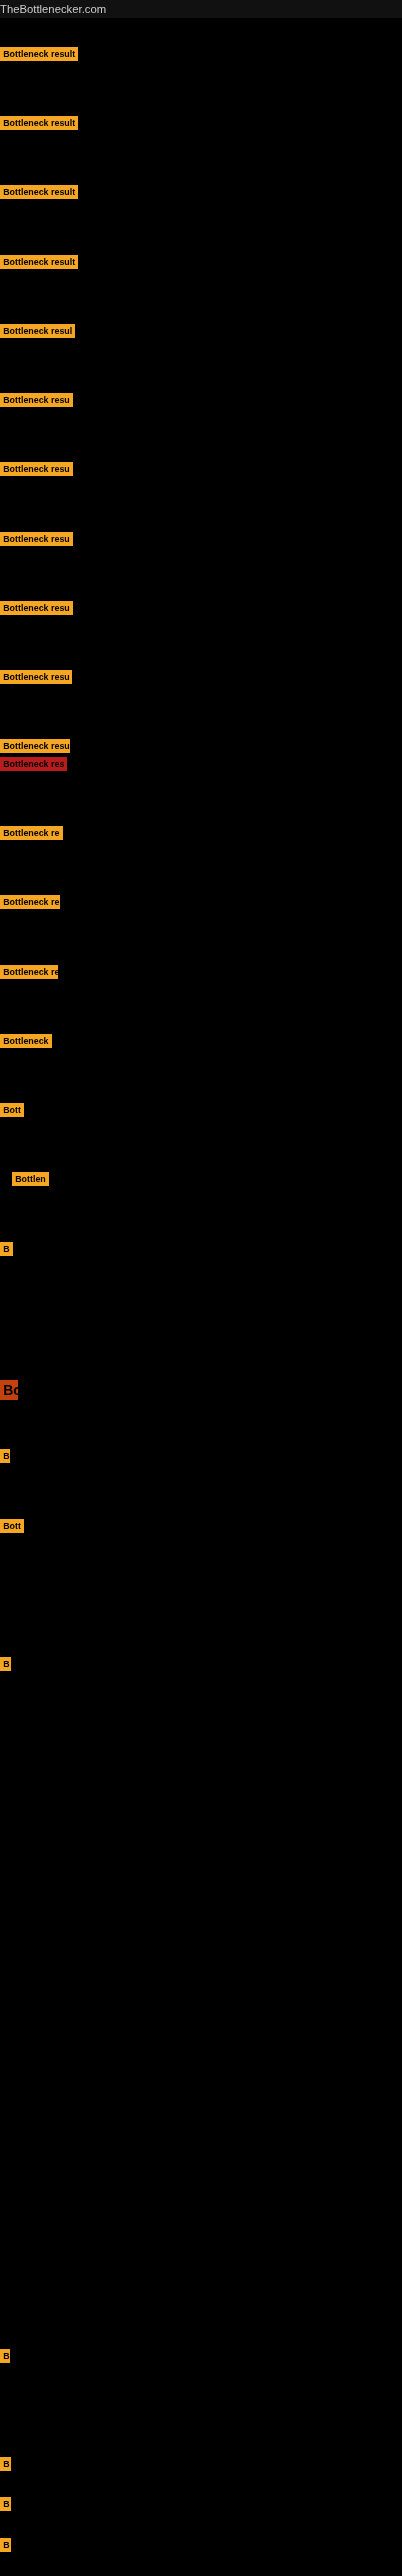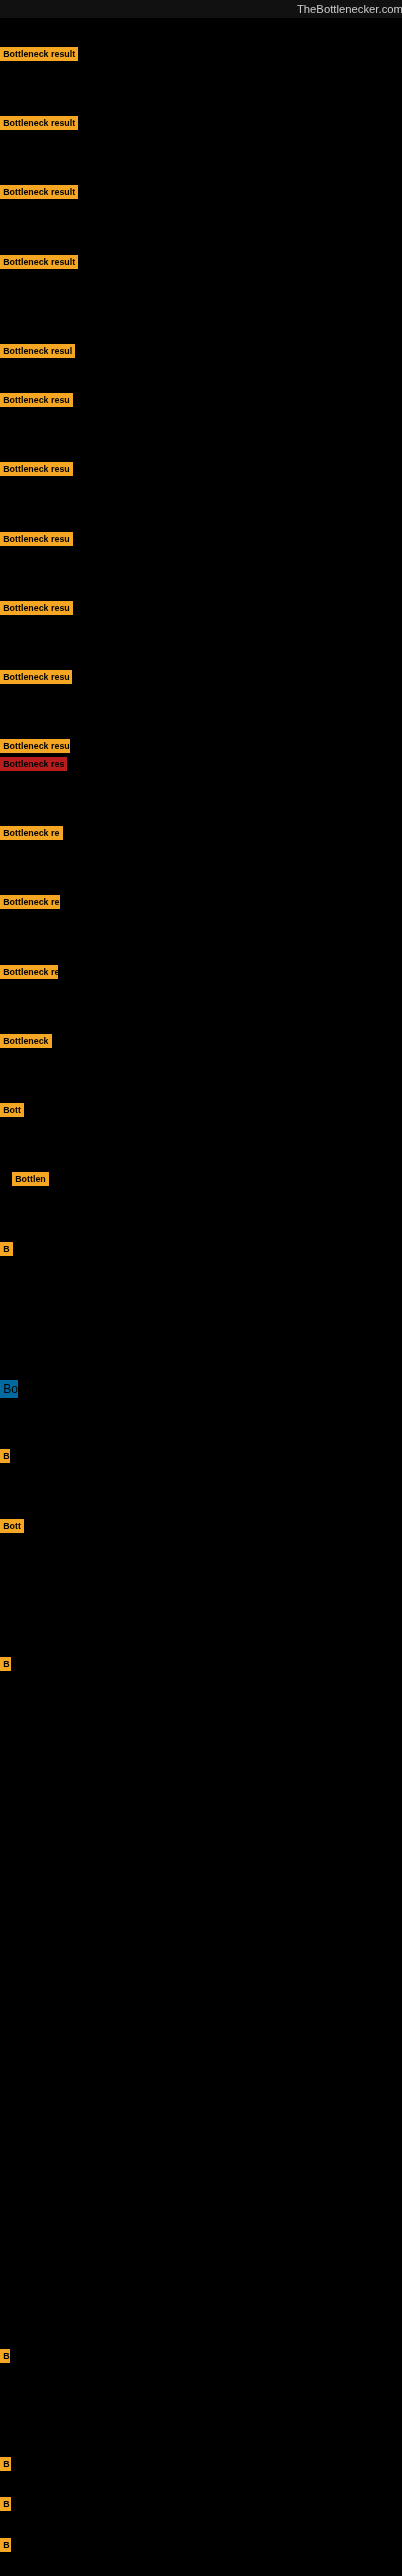--- a/index.html
+++ b/index.html
@@ -10,57 +10,57 @@
 
     body {
       width: 403px;
       min-height: 2576px;
       background-color: #000000;
       font-family: Arial, sans-serif;
       position: relative;
     }
 
     .site-title {
-      text-align: right;
+      text-align: left;
       color: #cccccc;
       font-size: 11.3px;
       padding: 3.2px 0;
       background: #111;
     }
 
     .results-container {
       padding: 3.2px 0;
     }
   </style>
 </head>
 <body>
 
 <div class="site-title">TheBottlenecker.com</div>
 
 <div class="results-container" style="position:relative; width:403px; height:2560px;">
 <div style="position: absolute; top: 29px; left: 0px;"><span style="background-color: rgb(245, 166, 35); color: rgb(0, 0, 0); font-size: 8.9px; font-weight: bold; padding: 1.6px 3.2px; display: inline-block; max-width: 93px; overflow: hidden; white-space: nowrap;">Bottleneck result</span></div>
     <div style="position: absolute; top: 98px; left: 0px;"><span style="background-color: rgb(245, 166, 35); color: rgb(0, 0, 0); font-size: 8.9px; font-weight: bold; padding: 1.6px 3.2px; display: inline-block; max-width: 90px; overflow: hidden; white-space: nowrap;">Bottleneck result</span></div>
     <div style="position: absolute; top: 167px; left: 0px;"><span style="background-color: rgb(245, 166, 35); color: rgb(0, 0, 0); font-size: 8.9px; font-weight: bold; padding: 1.6px 3.2px; display: inline-block; max-width: 89px; overflow: hidden; white-space: nowrap;">Bottleneck result</span></div>
     <div style="position: absolute; top: 237px; left: 0px;"><span style="background-color: rgb(245, 166, 35); color: rgb(0, 0, 0); font-size: 8.9px; font-weight: bold; padding: 1.6px 3.2px; display: inline-block; max-width: 87px; overflow: hidden; white-space: nowrap;">Bottleneck result</span></div>
-    <div style="position: absolute; top: 306px; left: 0px; margin-top: 20px;"><span style="background-color: rgb(245, 166, 35); color: rgb(0, 0, 0); font-size: 8.9px; font-weight: bold; padding: 1.6px 3.2px; display: inline-block; max-width: 85px; overflow: hidden; white-space: nowrap;">Bottleneck resul</span></div>
+    <div style="position: absolute; top: 306px; left: 0px;"><span style="background-color: rgb(245, 166, 35); color: rgb(0, 0, 0); font-size: 8.9px; font-weight: bold; padding: 1.6px 3.2px; display: inline-block; max-width: 85px; overflow: hidden; white-space: nowrap;">Bottleneck resul</span></div>
     <div style="position: absolute; top: 375px; left: 0px;"><span style="background-color: rgb(245, 166, 35); color: rgb(0, 0, 0); font-size: 8.9px; font-weight: bold; padding: 1.6px 3.2px; display: inline-block; max-width: 82px; overflow: hidden; white-space: nowrap;">Bottleneck resu</span></div>
     <div style="position: absolute; top: 444px; left: 0px;"><span style="background-color: rgb(245, 166, 35); color: rgb(0, 0, 0); font-size: 8.9px; font-weight: bold; padding: 1.6px 3.2px; display: inline-block; max-width: 80px; overflow: hidden; white-space: nowrap;">Bottleneck resu</span></div>
     <div style="position: absolute; top: 514px; left: 0px;"><span style="background-color: rgb(245, 166, 35); color: rgb(0, 0, 0); font-size: 8.9px; font-weight: bold; padding: 1.6px 3.2px; display: inline-block; max-width: 77px; overflow: hidden; white-space: nowrap;">Bottleneck resu</span></div>
     <div style="position: absolute; top: 583px; left: 0px;"><span style="background-color: rgb(245, 166, 35); color: rgb(0, 0, 0); font-size: 8.9px; font-weight: bold; padding: 1.6px 3.2px; display: inline-block; max-width: 75px; overflow: hidden; white-space: nowrap;">Bottleneck resu</span></div>
     <div style="position: absolute; top: 652px; left: 0px;"><span style="background-color: rgb(245, 166, 35); color: rgb(0, 0, 0); font-size: 8.9px; font-weight: bold; padding: 1.6px 3.2px; display: inline-block; max-width: 72px; overflow: hidden; white-space: nowrap;">Bottleneck resu</span></div>
     <div style="position: absolute; top: 721px; left: 0px;"><span style="background-color: rgb(245, 166, 35); color: rgb(0, 0, 0); font-size: 8.9px; font-weight: bold; padding: 1.6px 3.2px; display: inline-block; max-width: 70px; overflow: hidden; white-space: nowrap;">Bottleneck resu</span></div>
     <div style="position: absolute; top: 739px; left: 0px;"><span style="background-color: #b91c1c; color: rgb(0, 0, 0); font-size: 8.9px; font-weight: bold; padding: 1.6px 3.2px; display: inline-block; max-width: 67px; overflow: hidden; white-space: nowrap;">Bottleneck res</span></div>
     <div style="position: absolute; top: 808px; left: 0px;"><span style="background-color: rgb(245, 166, 35); color: rgb(0, 0, 0); font-size: 8.9px; font-weight: bold; padding: 1.6px 3.2px; display: inline-block; max-width: 63px; overflow: hidden; white-space: nowrap;">Bottleneck re</span></div>
     <div style="position: absolute; top: 877px; left: 0px;"><span style="background-color: rgb(245, 166, 35); color: rgb(0, 0, 0); font-size: 8.9px; font-weight: bold; padding: 1.6px 3.2px; display: inline-block; max-width: 60px; overflow: hidden; white-space: nowrap;">Bottleneck re</span></div>
     <div style="position: absolute; top: 947px; left: 0px;"><span style="background-color: rgb(245, 166, 35); color: rgb(0, 0, 0); font-size: 8.9px; font-weight: bold; padding: 1.6px 3.2px; display: inline-block; max-width: 58px; overflow: hidden; white-space: nowrap;">Bottleneck re</span></div>
     <div style="position: absolute; top: 1016px; left: 0px;"><span style="background-color: rgb(245, 166, 35); color: rgb(0, 0, 0); font-size: 8.9px; font-weight: bold; padding: 1.6px 3.2px; display: inline-block; max-width: 52px; overflow: hidden; white-space: nowrap;">Bottleneck</span></div>
     <div style="position: absolute; top: 1085px; left: 0px;"><span style="background-color: rgb(245, 166, 35); color: rgb(0, 0, 0); font-size: 8.9px; font-weight: bold; padding: 1.6px 3.2px; display: inline-block; max-width: 32px; overflow: hidden; white-space: nowrap;">Bott</span></div>
     <div style="position: absolute; top: 1154px; left: 12px;"><span style="background-color: rgb(245, 166, 35); color: rgb(0, 0, 0); font-size: 8.9px; font-weight: bold; padding: 1.6px 3.2px; display: inline-block; max-width: 44px; overflow: hidden; white-space: nowrap;">Bottlen</span></div>
     <div style="position: absolute; top: 1224px; left: 0px;"><span style="background-color: rgb(245, 166, 35); color: rgb(0, 0, 0); font-size: 8.9px; font-weight: bold; padding: 1.6px 3.2px; display: inline-block; max-width: 14.5px; overflow: hidden; white-space: nowrap;">B</span></div>
-    <div style="position: absolute; top: 1362px; left: 0px;"><span style="background-color: #0369a1; color: rgb(0, 0, 0); font-size: 12px; font-weight: normal; padding: 1.6px 3.2px; display: inline-block; max-width: 17.7px; overflow: hidden; white-space: nowrap;">Bo</span></div>
+    <div style="position: absolute; top: 1362px; left: 0px;"><span style="background-color: #c2410c; color: rgb(0, 0, 0); font-size: 14px; font-weight: bold; padding: 1.6px 3.2px; display: inline-block; max-width: 17.7px; overflow: hidden; white-space: nowrap;">Bo</span></div>
     <div style="position: absolute; top: 1431px; left: 0px;"><span style="background-color: rgb(245, 166, 35); color: rgb(0, 0, 0); font-size: 8.9px; font-weight: bold; padding: 1.6px 3.2px; display: inline-block; max-width: 9.7px; overflow: hidden; white-space: nowrap;">B</span></div>
     <div style="position: absolute; top: 1501px; left: 0px;"><span style="background-color: rgb(245, 166, 35); color: rgb(0, 0, 0); font-size: 8.9px; font-weight: bold; padding: 1.6px 3.2px; display: inline-block; max-width: 28px; overflow: hidden; white-space: nowrap;">Bott</span></div>
     <div style="position: absolute; top: 1639px; left: 0px;"><span style="background-color: rgb(245, 166, 35); color: rgb(0, 0, 0); font-size: 8.9px; font-weight: bold; padding: 1.6px 3.2px; display: inline-block; max-width: 11.3px; overflow: hidden; white-space: nowrap;">B</span></div>
     <div style="position: absolute; top: 2331px; left: 0px;"><span style="background-color: rgb(245, 166, 35); color: rgb(0, 0, 0); font-size: 8.9px; font-weight: bold; padding: 1.6px 3.2px; display: inline-block; max-width: 9.7px; overflow: hidden; white-space: nowrap;">B</span></div>
     <div style="position: absolute; top: 2439px; left: 0px;"><span style="background-color: rgb(245, 166, 35); color: rgb(0, 0, 0); font-size: 8.9px; font-weight: bold; padding: 1.6px 3.2px; display: inline-block; max-width: 11.3px; overflow: hidden; white-space: nowrap;">B</span></div>
     <div style="position: absolute; top: 2479px; left: 0px;"><span style="background-color: rgb(245, 166, 35); color: rgb(0, 0, 0); font-size: 8.9px; font-weight: bold; padding: 1.6px 3.2px; display: inline-block; max-width: 11.3px; overflow: hidden; white-space: nowrap;">B</span></div>
     <div style="position: absolute; top: 2520px; left: 0px;"><span style="background-color: rgb(245, 166, 35); color: rgb(0, 0, 0); font-size: 8.9px; font-weight: bold; padding: 1.6px 3.2px; display: inline-block; max-width: 11.3px; overflow: hidden; white-space: nowrap;">B</span></div>
   </div>
 
 

